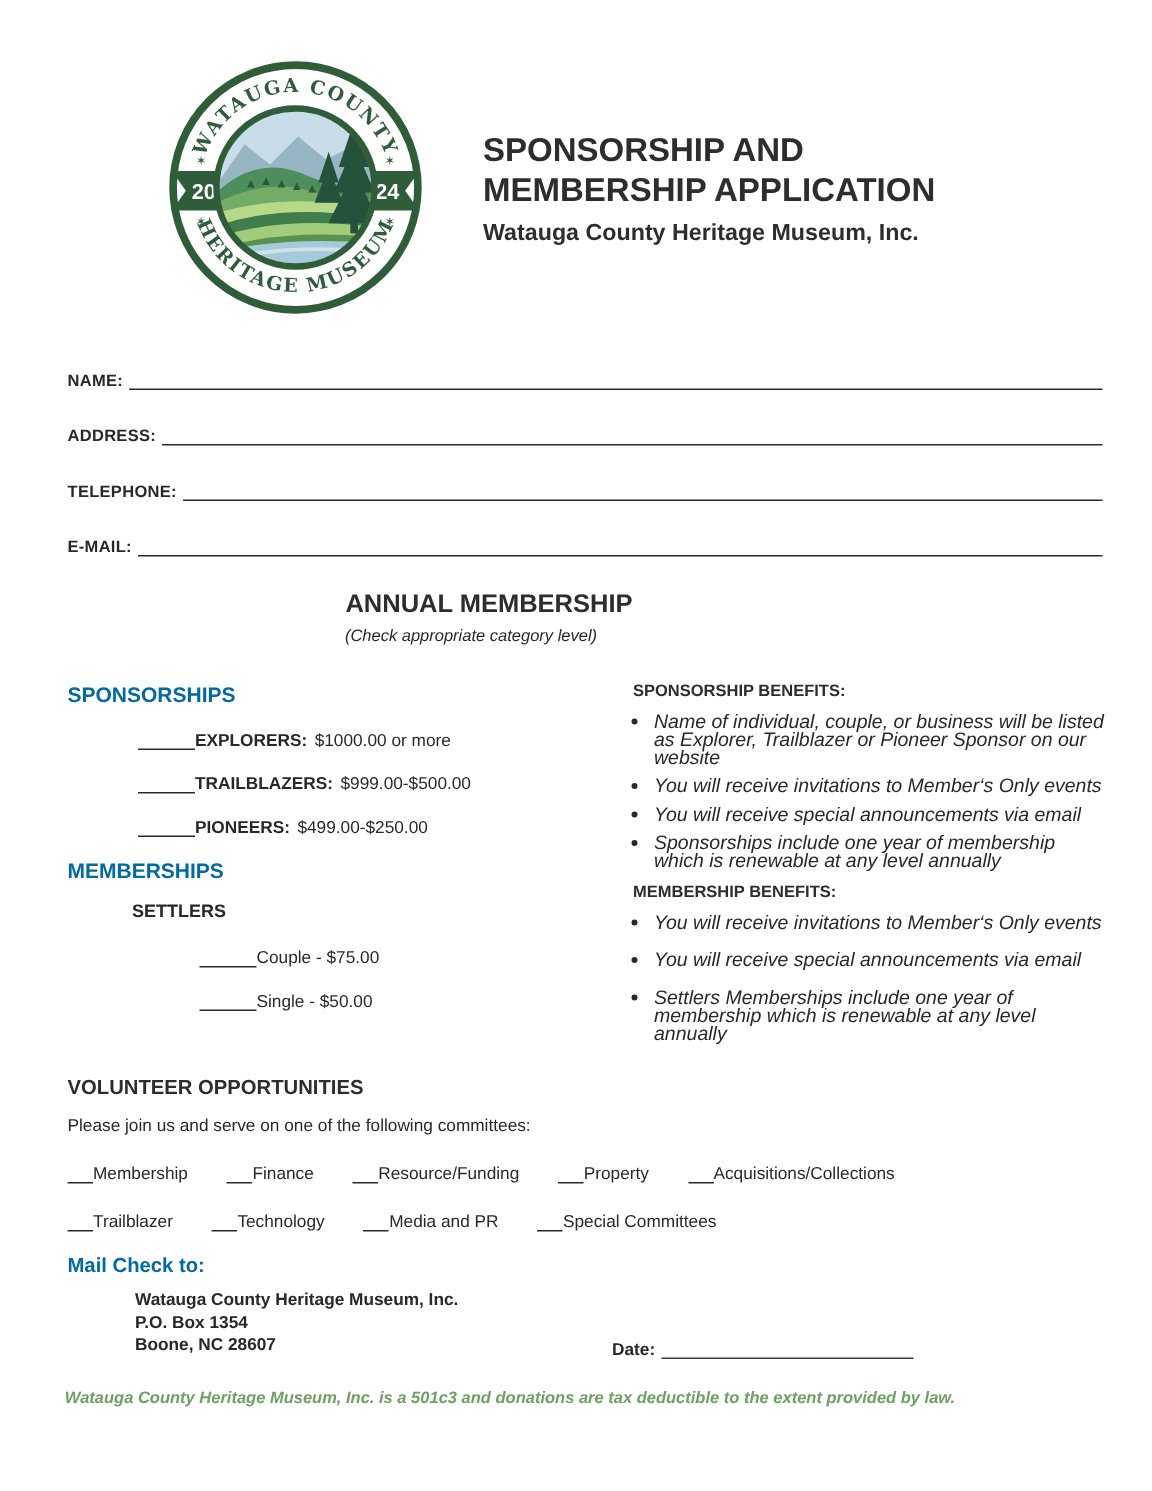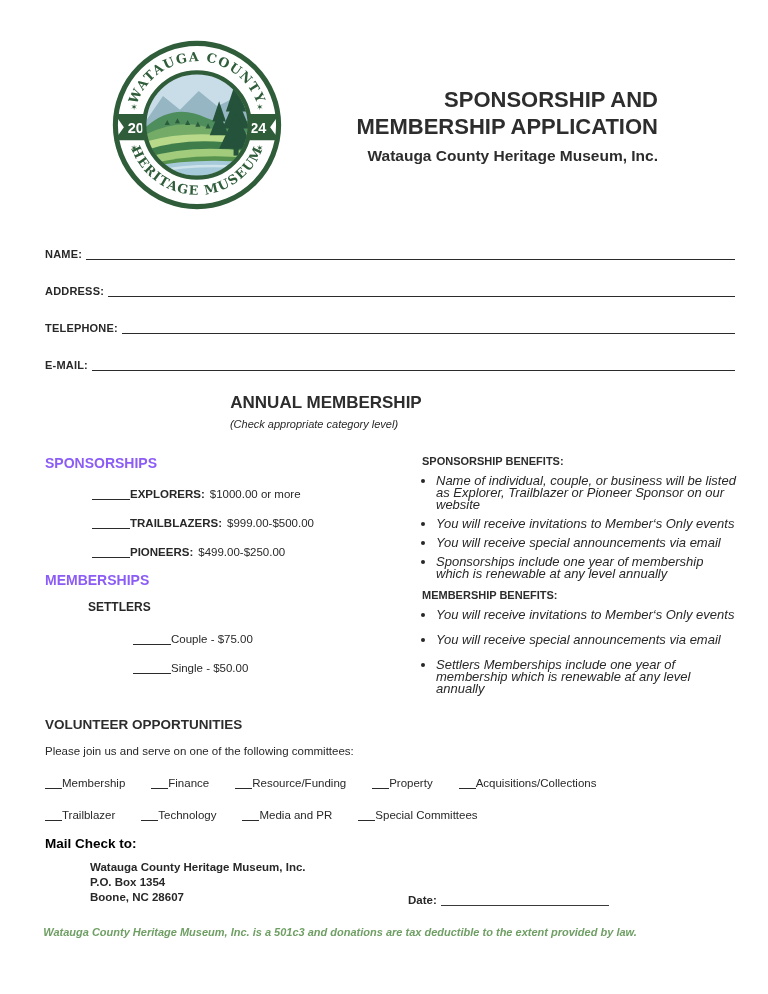--- a/index.html
+++ b/index.html
@@ -3,39 +3,39 @@
 <meta charset="utf-8">
 <style>
   html,body { margin:0; padding:0; background:#ffffff; }
   .page {
     position:relative; width:768px; height:994px; background:#ffffff;
     font-family:"Liberation Sans", sans-serif; color:#282828; overflow:hidden;
   }
 
   
   .logo-wrap { position:absolute; left:112px; top:40px; width:170px; height:170px; }
-  .title-block { position:absolute; left:322px; top:86px; width:336px; text-align:right; }
+  .title-block { position:absolute; left:322px; top:86px; width:336px; text-align:left; }
   .title-line { font-size:22px; line-height:27px; font-weight:bold; color:#2d2d2d; }
   .subtitle { font-size:15.5px; font-weight:bold; color:#2d2d2d; margin-top:7px; }
 
   
   .contact { position:absolute; left:45px; top:244px; width:690px; }
   .field-row { display:flex; align-items:flex-end; height:16px; margin-bottom:21px; }
   .flabel { font-size:11px; font-weight:bold; white-space:nowrap; padding-right:4px; letter-spacing:.2px; }
   .wline { flex:1; border-bottom:1.6px solid #2b2b2b; height:100%; }
 
   
   .annual-head { position:absolute; left:0; top:393px; width:652px; text-align:center;
                  font-size:17px; font-weight:bold; color:#2d2d2d; }
   .annual-note { position:absolute; left:0; top:418px; width:628px; text-align:center;
                  font-size:11px; font-style:italic; }
 
   
   .left-col { position:absolute; left:45px; top:455px; width:340px; }
-  .sec-head { font-size:14px; font-weight:bold; color:#8b5cf6; }
+  .sec-head { font-size:14px; font-weight:bold; color:#0369a1; }
   .levels { margin-top:14px; }
   .cat-row { display:flex; align-items:flex-end; height:15px; margin-bottom:14px;
              padding-left:47px; font-size:11.5px; }
   .blank { display:inline-block; border-bottom:1.6px solid #2b2b2b; height:12px; }
   .w38 { width:38px; } .w17 { width:17px; height:11px; }
   .cat-name { font-weight:bold; }
   .cat-price { padding-left:5px; }
   .memberships-head { margin-top:11px; }
   .settlers { margin-top:12px; padding-left:43px; font-size:12px; font-weight:bold; }
   .mem-row { display:flex; align-items:flex-end; height:15px; padding-left:88px; font-size:11.5px; }
@@ -50,21 +50,21 @@
 
   
   .volunteer { position:absolute; left:45px; top:717px; width:680px; }
   .vol-head { font-size:13.5px; font-weight:bold; color:#2d2d2d; }
   .vol-intro { margin-top:13px; font-size:11.5px; }
   .committee-row { display:flex; align-items:flex-end; margin-top:17px; height:15px; }
   .committee { display:flex; align-items:flex-end; font-size:11.5px; margin-right:26px; }
 
   
   .mailcheck { position:absolute; left:45px; top:836px; width:680px; }
-  .mail-head { font-size:13.5px; font-weight:bold; color:#000000; }
+  .mail-head { font-size:13.5px; font-weight:bold; color:#0369a1; }
   .mail-address { margin-top:9px; margin-left:45px; font-size:11.5px; font-weight:bold; line-height:15px; }
   .date-row { position:absolute; left:408px; top:891px; display:flex; align-items:flex-end; height:15px; }
   .date-label { font-size:11.5px; font-weight:bold; padding-right:4px; }
   .date-line { width:168px; border-bottom:1.8px solid #3a3a3a; height:12px; }
 
   
   .footer-note { position:absolute; left:0; top:926px; width:680px; text-align:center;
                  font-size:11px; font-weight:bold; font-style:italic; color:var(--footer-green, #6f9f64); }
 
   .seal-arc { font-family:"DejaVu Serif", serif; font-weight:bold; }

